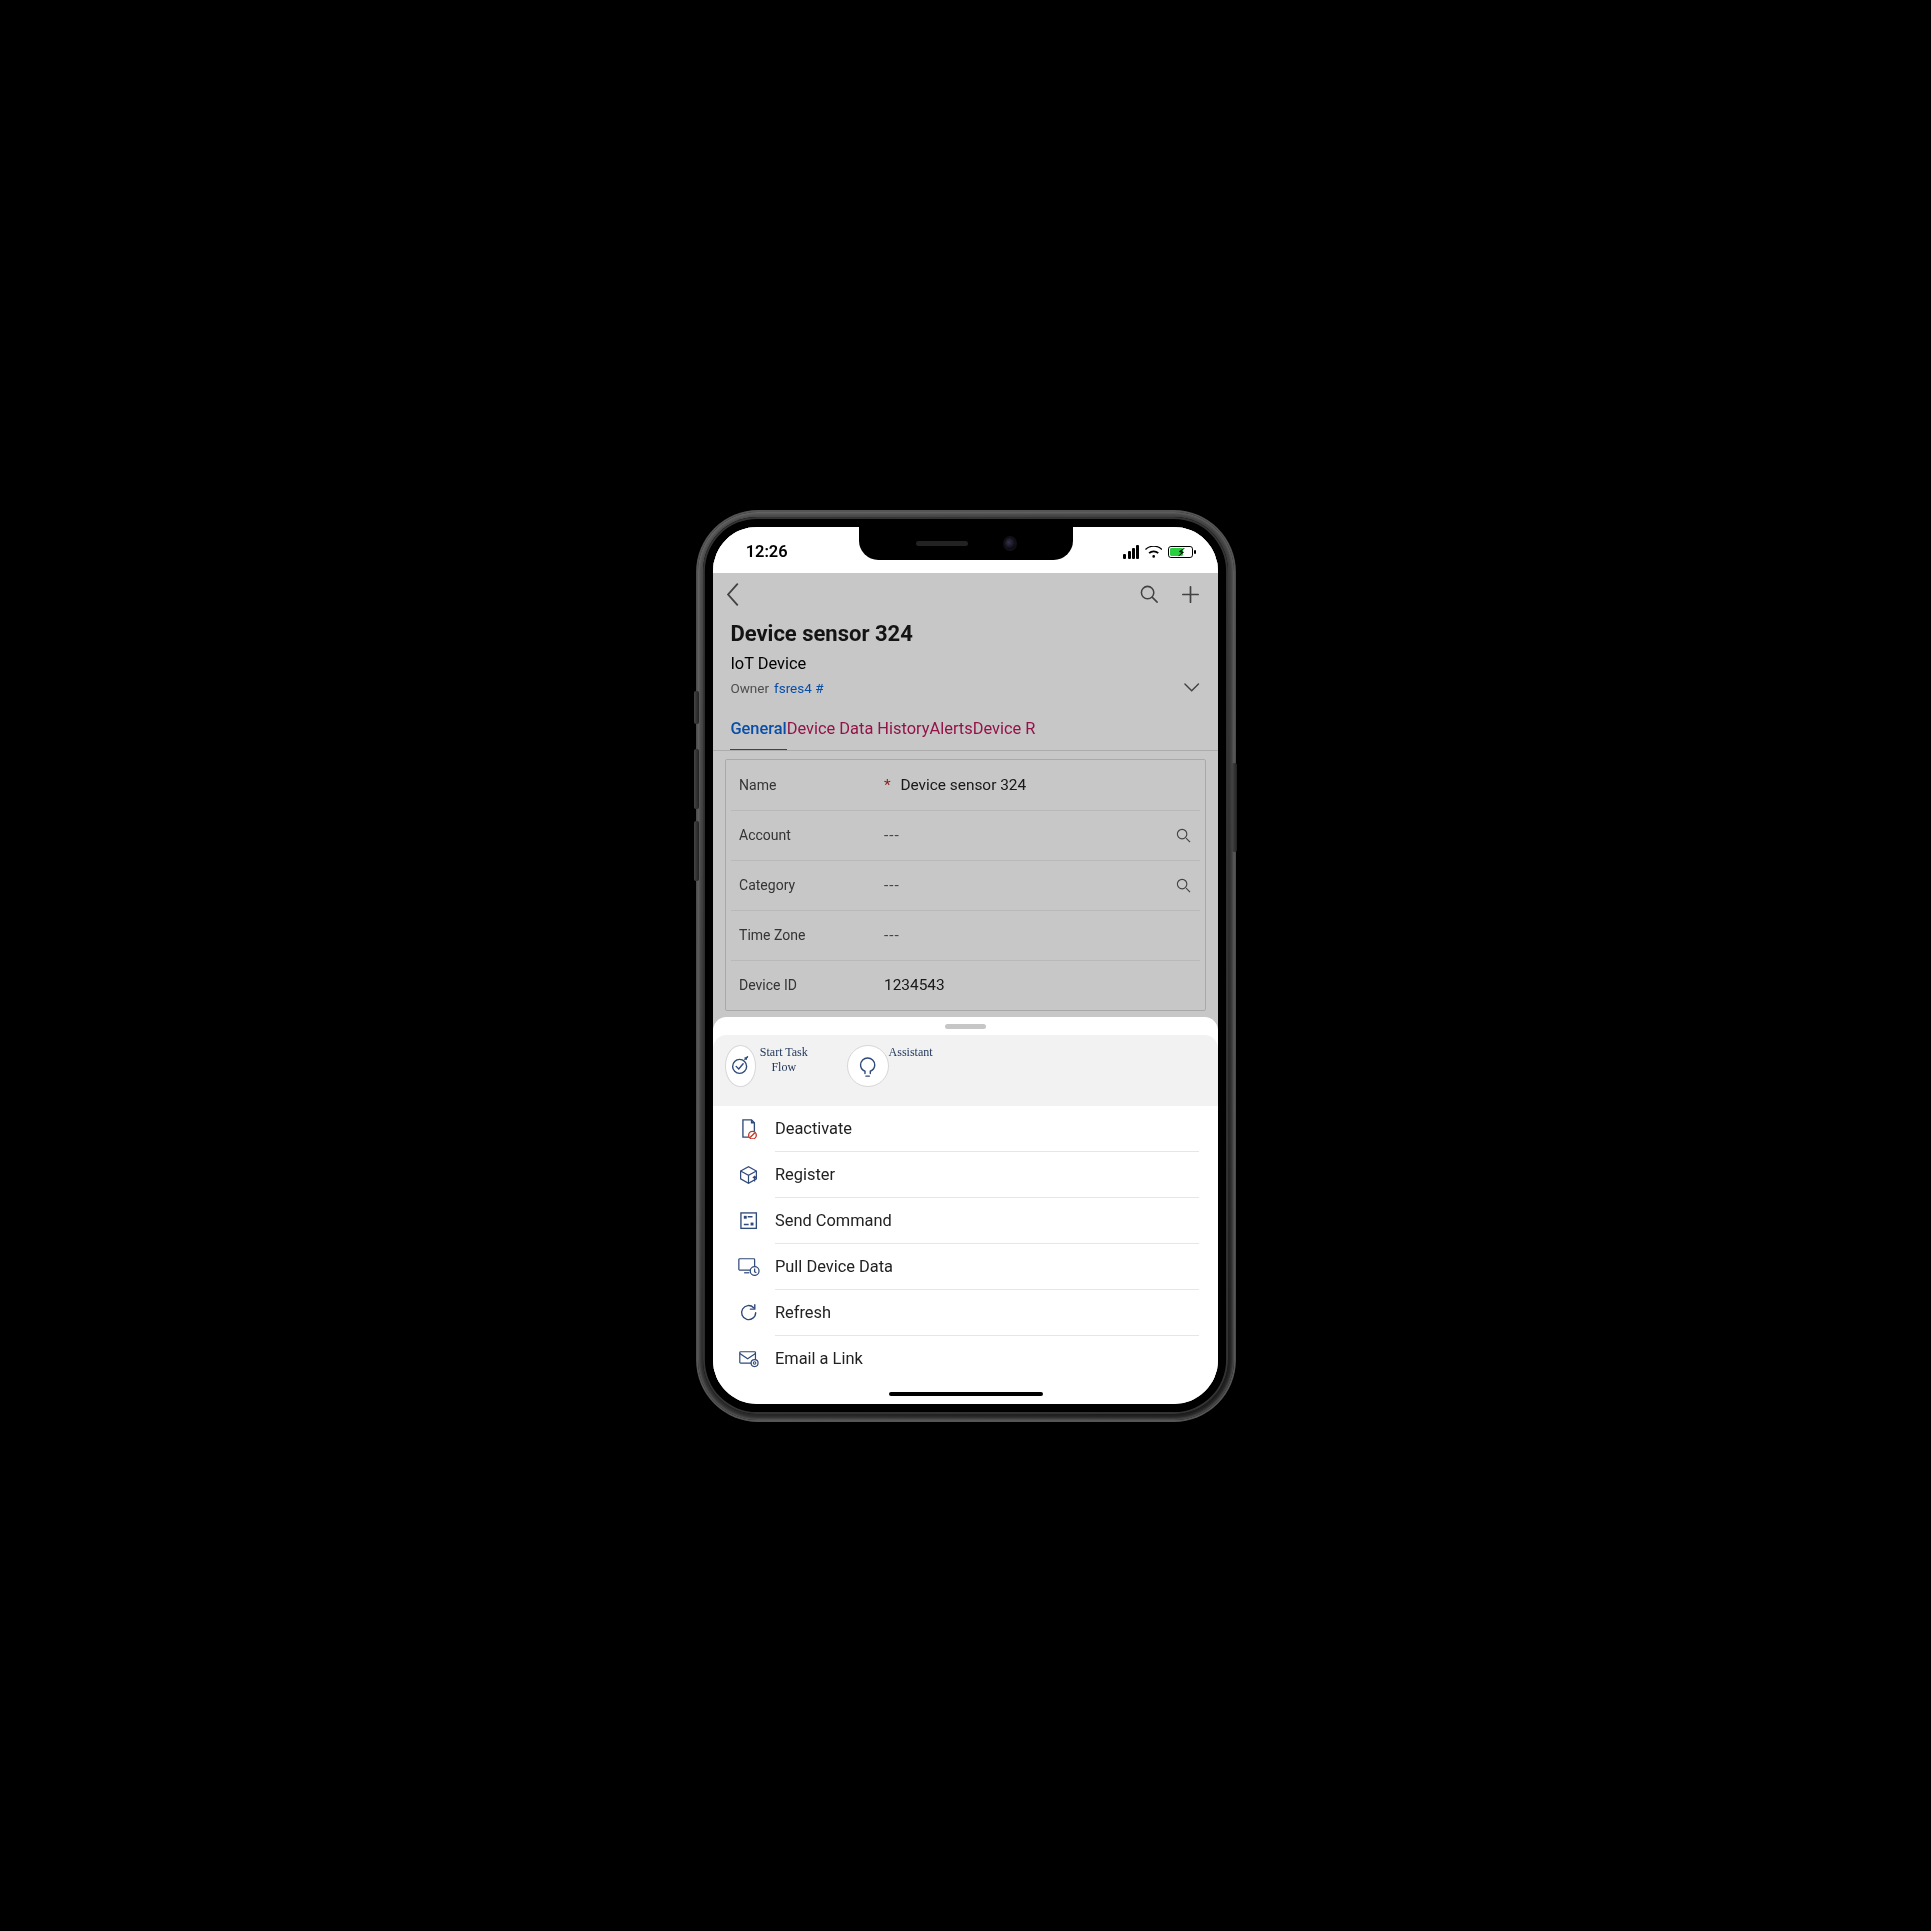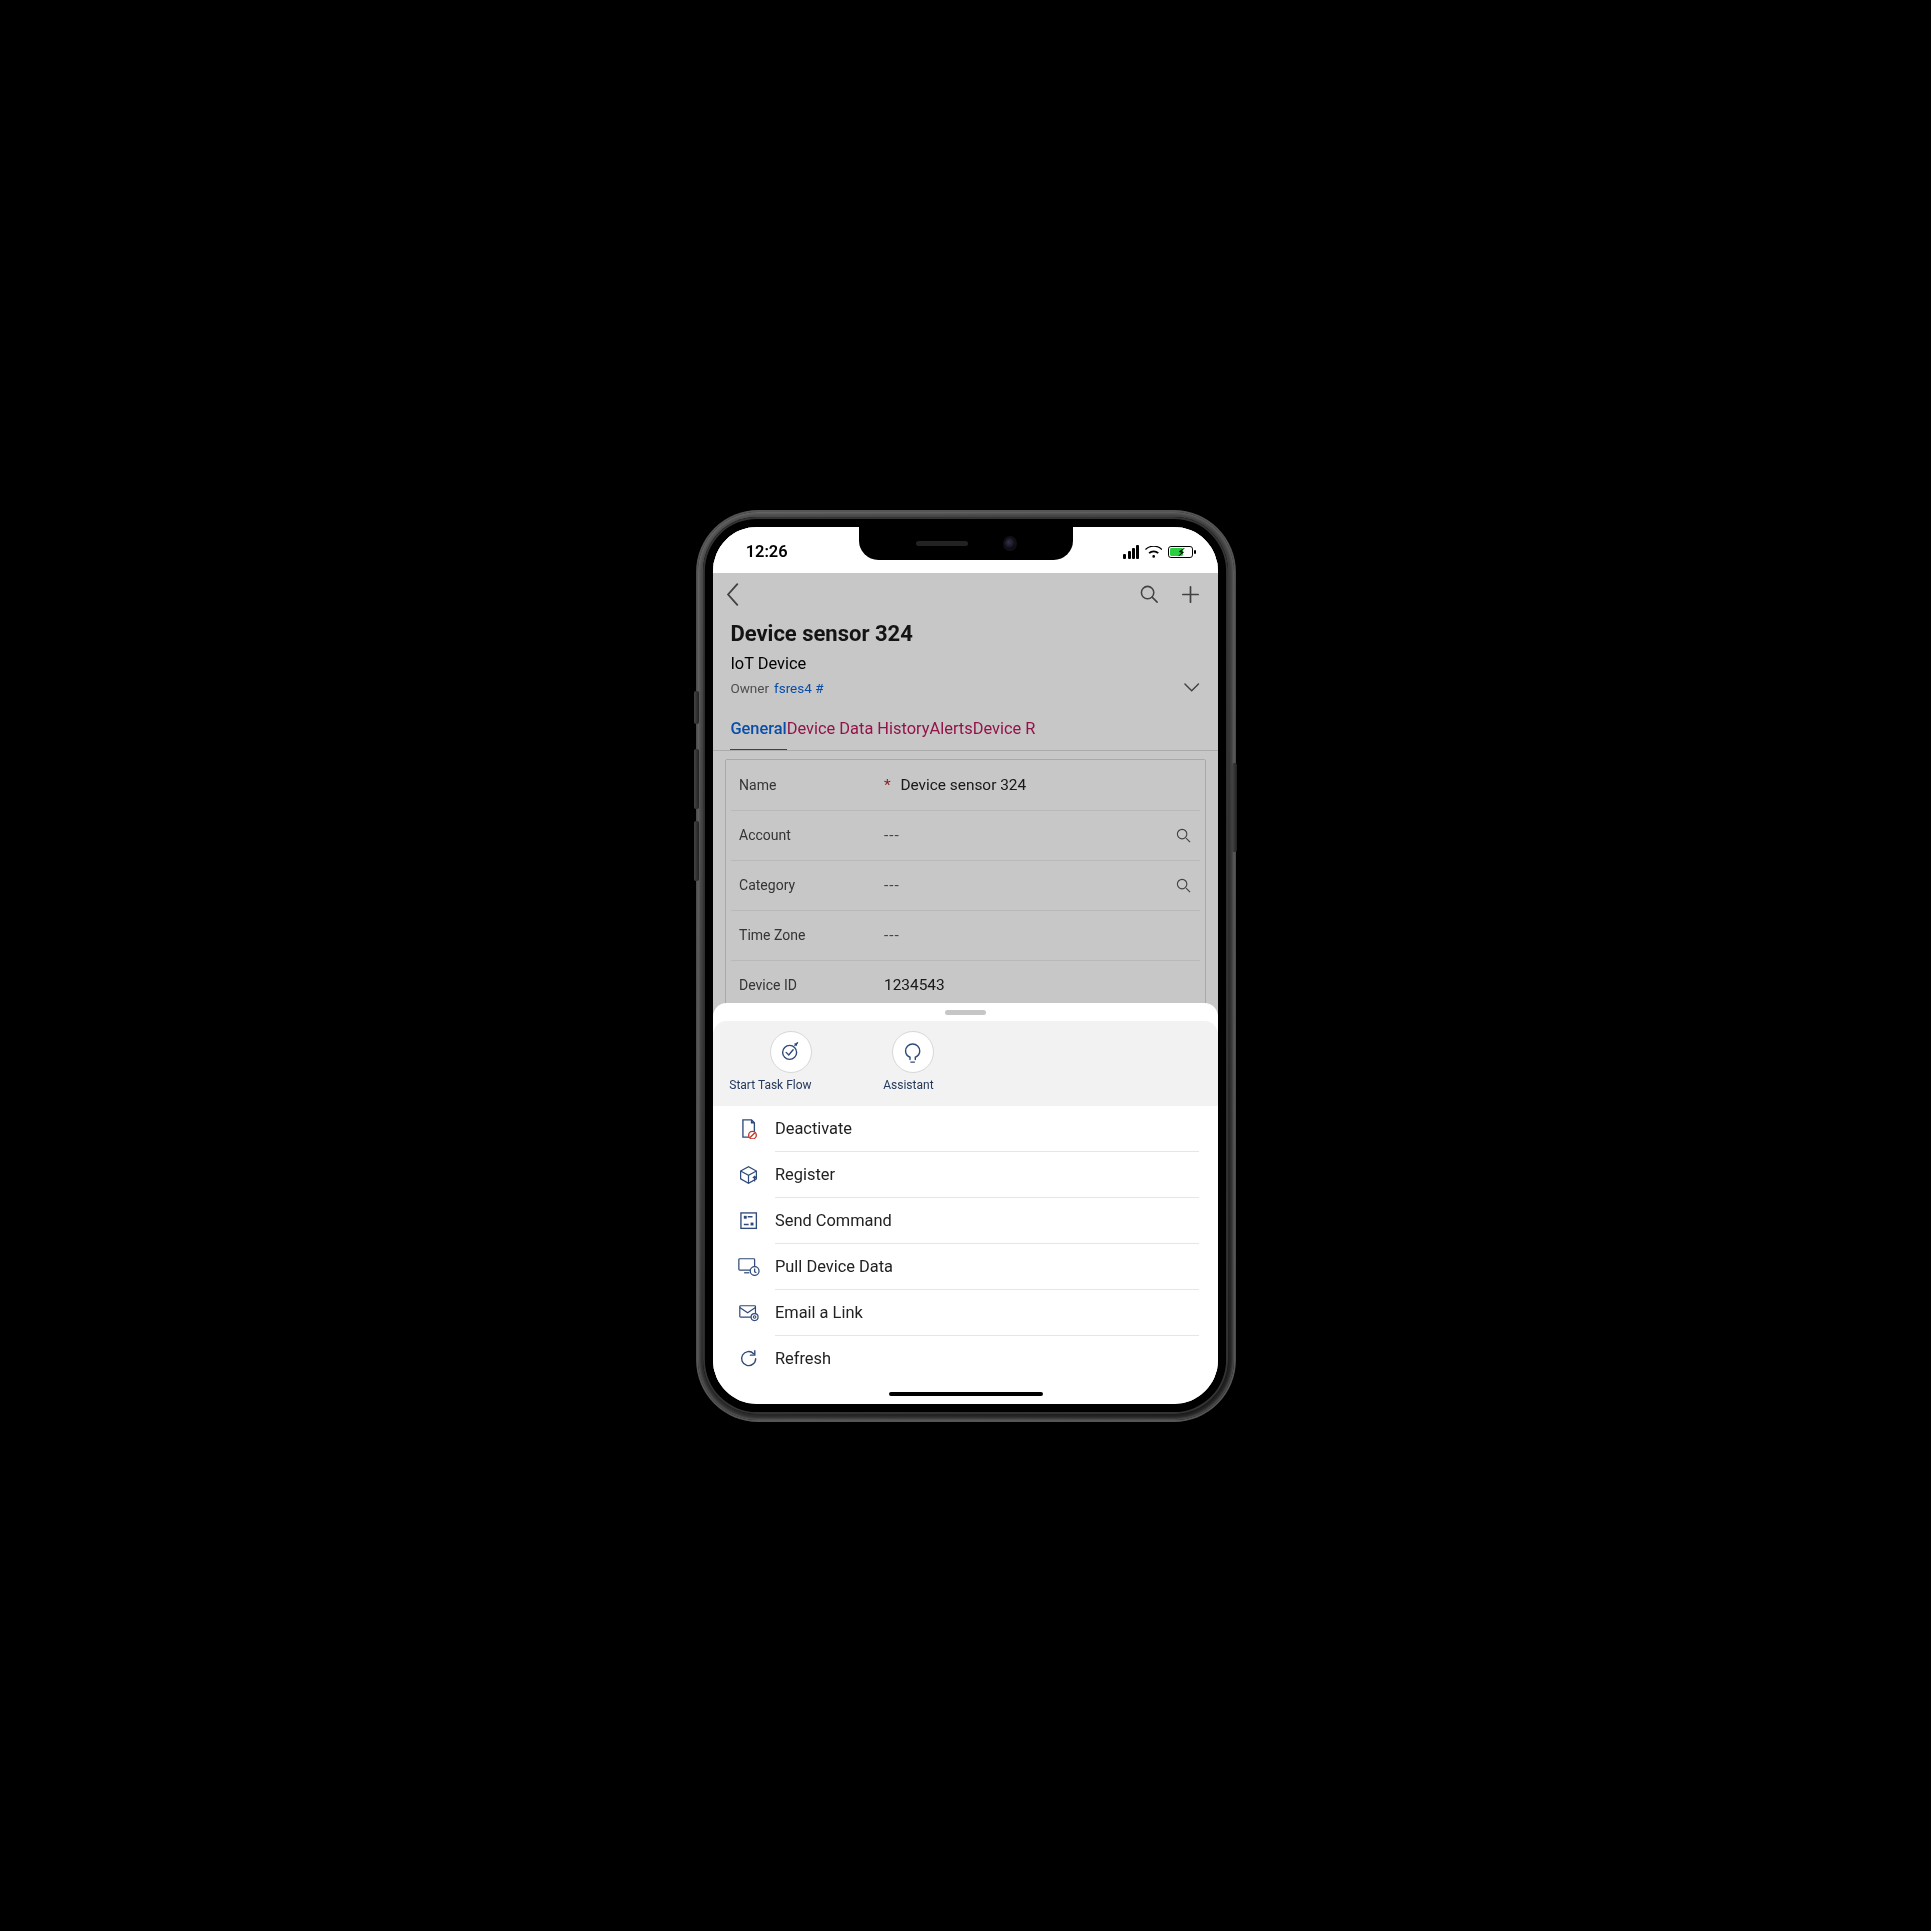--- a/index.html
+++ b/index.html
@@ -142,21 +142,21 @@
 
   
   .sheet {
     position:absolute; left:0; right:0; bottom:0; z-index:30;
     background:#fff;
     border-top-left-radius:13.5px; border-top-right-radius:13.5px;
     box-shadow:none;
   }
   .grip { width:41px; height:4.8px; background:#c6c6c6; border-radius:2.9px; margin:7.7px auto 5.8px auto;}
   .sheet-top { background:#f2f2f2; padding:9.7px 11.6px 13.5px 11.6px; display:flex; gap:35px; border-top-left-radius:13.5px; border-top-right-radius:13.5px;}
-  .qaction { display:flex; flex-direction:column; align-items:flex-end; width:87px;}
+  .qaction { display:flex; flex-direction:row; align-items:flex-start; width:87px;font-family:Liberation Serif, serif;}
   .qcircle { width:42px; height:42px; border-radius:50%; background:#fff; border:1px solid #d7d7d7; display:flex; align-items:center; justify-content:center; color:#2f4a7a; margin-bottom:5.8px;}
   .qlabel { font-size:12px; color:#23395d; text-align:center;}
   .sheet-list { background:#fff; }
   .srow { display:flex; align-items:center; height:46px; padding:0 19.3px 0 19.3px; }
   .srow .sicon { width:33px; display:flex; justify-content:center; color:#2f4a7a;}
   .srow .slabel { flex:1; margin-left:9.7px; font-size:16.4px; color:#222; border-bottom:1px solid #e6e6e6; height:100%; display:flex; align-items:center;}
   .srow:last-child .slabel { border-bottom:none; }
   .homebar { width:154px; height:4.8px; background:#000; border-radius:2.9px; margin:9.7px auto 7.7px auto;}
 
   svg { display:block; }
@@ -341,38 +341,38 @@
                     <rect x="2" y="2" width="18" height="13" rx="1" stroke="#2f4a7a" stroke-width="1.4" fill="none"></rect>
                     <path d="M8 18h6" stroke="#2f4a7a" stroke-width="1.4"></path>
                     <circle cx="20" cy="16" r="5" stroke="#2f4a7a" stroke-width="1.4" fill="#fff"></circle>
                     <path d="M20 13v4l2 1" stroke="#2f4a7a" stroke-width="1.4" fill="none"></path>
                   </svg>
               </div>
               <div class="slabel">Pull Device Data</div>
             </div>
             <div class="srow">
               <div class="sicon">
+                <svg width="19.3" height="19.3" viewBox="0 0 22 22">
+                    <path d="M19 11a8 8 0 11-2.3-5.7" stroke="#2f4a7a" stroke-width="1.6" fill="none" stroke-linecap="round"></path>
+                    <path d="M18 2v5h-5" stroke="#2f4a7a" stroke-width="1.6" fill="none" stroke-linecap="round"></path>
+                  </svg>
+              </div>
+              <div class="slabel">Refresh</div>
+            </div>
+            <div class="srow">
+              <div class="sicon">
                 <svg width="21" height="17.4" viewBox="0 0 24 20">
                     <rect x="2" y="2" width="18" height="13" rx="1" stroke="#2f4a7a" stroke-width="1.4" fill="none"></rect>
                     <path d="M2 4l9 6 9-6" stroke="#2f4a7a" stroke-width="1.4" fill="none"></path>
                     <circle cx="19" cy="15" r="4" stroke="#2f4a7a" stroke-width="1.4" fill="#fff"></circle>
                     <path d="M17.5 15a1.5 1.5 0 013 0 1.5 1.5 0 01-3 0" stroke="#2f4a7a" stroke-width="1.2" fill="none"></path>
                   </svg>
               </div>
               <div class="slabel">Email a Link</div>
             </div>
-            <div class="srow">
-              <div class="sicon">
-                <svg width="19.3" height="19.3" viewBox="0 0 22 22">
-                    <path d="M19 11a8 8 0 11-2.3-5.7" stroke="#2f4a7a" stroke-width="1.6" fill="none" stroke-linecap="round"></path>
-                    <path d="M18 2v5h-5" stroke="#2f4a7a" stroke-width="1.6" fill="none" stroke-linecap="round"></path>
-                  </svg>
-              </div>
-              <div class="slabel">Refresh</div>
-            </div>
           </div>
           <div class="homebar"></div>
         </div>
 
       </div>
     </div>
   </div>
 </div>
 
 

